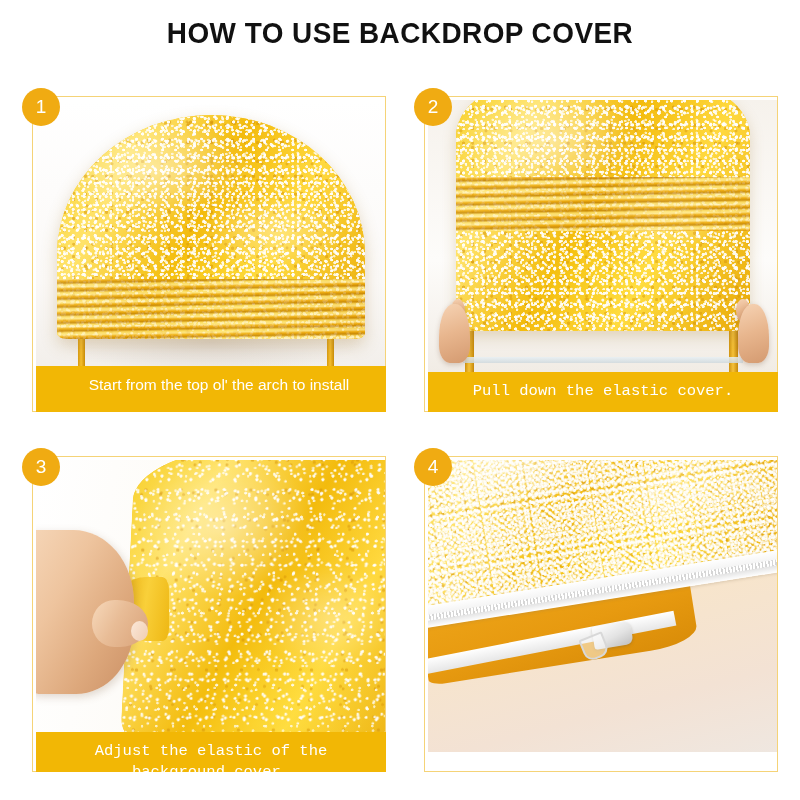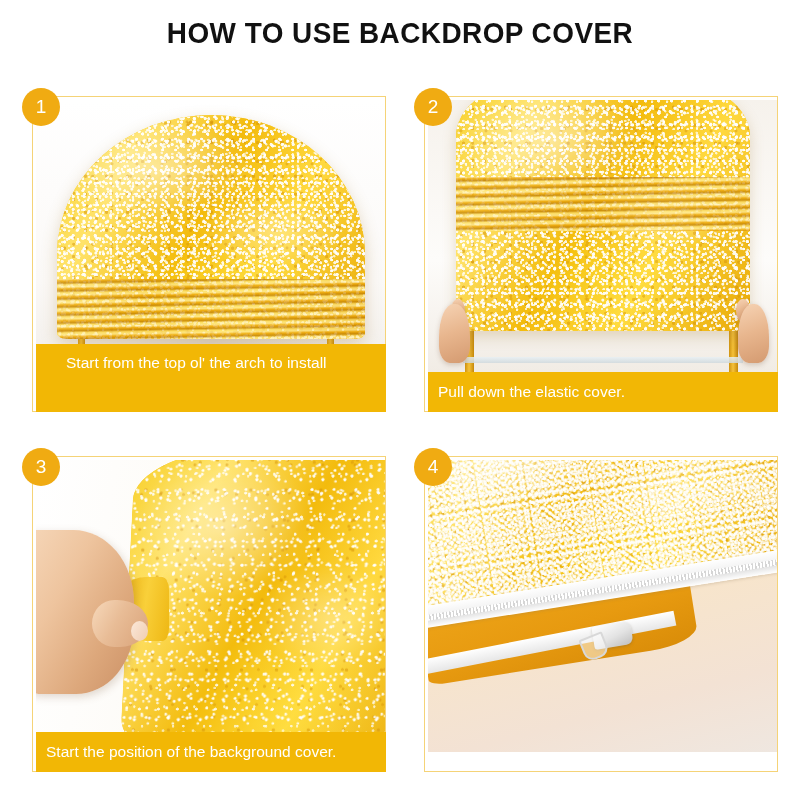--- a/index.html
+++ b/index.html
@@ -99,28 +99,29 @@
     width: 350px;
     background: #f2b705;
     color: #ffffff;
     font-size: 15.5px;
     line-height: 21px;
     font-family: "Liberation Sans", sans-serif;
     z-index: 5;
     box-sizing: border-box;
   }
   .caption.two-line {
-    height: 68px;
+    height: 46px;
     padding: 8px 14px 0 30px;
-    text-align: left;
+    text-align: center;
   }
   .caption.one-line {
     height: 40px;
     padding: 9px 10px 0 10px;
-    text-align: left;
+    text-align: center;
+    font-family: Liberation Mono, monospace;
   }
 
   
 
   
   .sequin {
     position: absolute;
     inset: 0;
     background-color: #f5c417;
     background-image:
@@ -445,21 +446,21 @@
           <div class="shine"></div>
         </div>
         <div class="p3-pinch"></div>
         <div class="p3-hand"></div>
         <div class="p3-finger"></div>
         <div class="p3-nail"></div>
       </div>
       <div class="frame"></div>
       <div class="badge">3</div>
       <div class="caption one-line">
-        <div>Start the position of the background cover.</div>
+        <div>Adjust the elastic of the background cover.</div>
       </div>
     </div>
 
     <div class="panel p4">
       <div class="photo">
         <div class="p4-bg"></div>
         <div class="p4-lining"></div>
         <div class="p4-fabric">
           <div class="sequin fine"></div>
           <div class="shine"></div>

